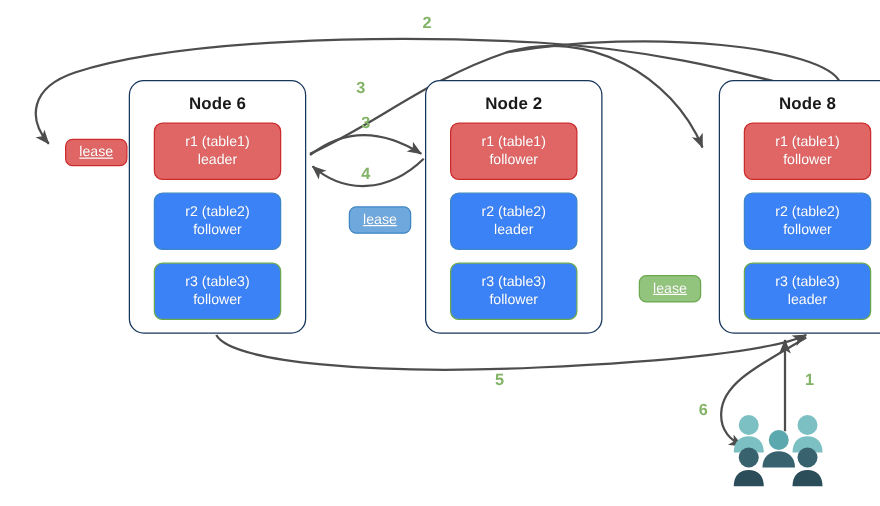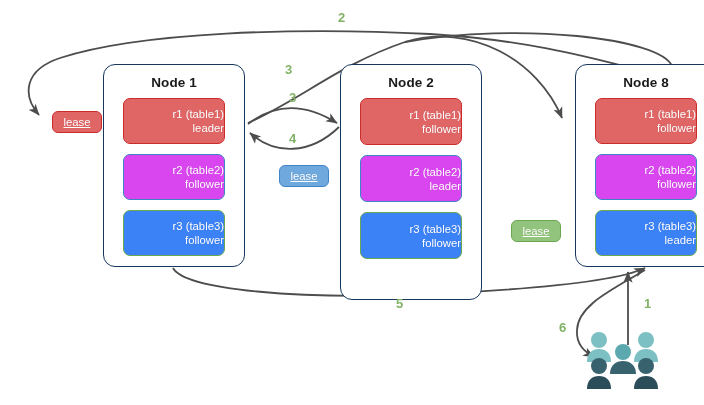--- a/index.html
+++ b/index.html
@@ -41,31 +41,31 @@
     margin-bottom: 8px;
     letter-spacing: 0.1px;
   }
   .replica {
     box-sizing: border-box;
     width: 102px;
     height: 47px;
     border-radius: 7px;
     display: flex;
     flex-direction: column;
-    align-items: flex-end;
+    align-items: center;
     justify-content: center;
     color: #ffffff;
     font-size: 11.3px;
     line-height: 14px;
     margin-bottom: 10px;
     text-shadow: 0 0 1px rgba(0,0,0,0.12);
   }
   .replica .rline { display: block; }
   .rep-red   { background: #e06666; border: 1.6px solid #cc2b2b; }
-  .rep-blue  { background: #d946ef; border: 1.6px solid #3d85c6; }
+  .rep-blue  { background: #3b82f6; border: 1.6px solid #3d85c6; }
   .rep-green { background: #3b82f6; border: 1.6px solid #6aa84f; }
 
   .lease {
     position: absolute;
     box-sizing: border-box;
     border-radius: 6px;
     display: flex;
     align-items: center;
     justify-content: center;
     color: #ffffff;
@@ -112,36 +112,36 @@
     <path d="M 339,127 C 310,155 275,155 250,133" fill="none" stroke="#4d4d4d" stroke-width="1.8" marker-end="url(#arrowhead)"></path>
 
     <path d="M 173,268 C 185,290 300,300 430,294 C 540,289 620,280 645,268" fill="none" stroke="#4d4d4d" stroke-width="1.8" marker-end="url(#arrowhead)"></path>
 
     <path d="M 628,345 L 628,272" fill="none" stroke="#4d4d4d" stroke-width="1.8" marker-end="url(#arrowhead)"></path>
 
     <path d="M 645,270 C 612,290 578,305 577,330 C 576,345 585,352 594,357" fill="none" stroke="#4d4d4d" stroke-width="1.8" marker-end="url(#arrowhead)"></path>
   </svg>
 
   <div class="node-box" style="left:103px; top:64px; width:142px; height:203px;">
-    <div class="node-title">Node 1</div>
+    <div class="node-title">Node 6</div>
     <div class="replica rep-red">
       <span class="rline">r1 (table1)</span>
       <span class="rline">leader</span>
     </div>
     <div class="replica rep-blue">
       <span class="rline">r2 (table2)</span>
       <span class="rline">follower</span>
     </div>
     <div class="replica rep-green">
       <span class="rline">r3 (table3)</span>
       <span class="rline">follower</span>
     </div>
   </div>
 
-  <div class="node-box" style="left:340px; top:64px; width:142px; height:236px;">
+  <div class="node-box" style="left:340px; top:64px; width:142px; height:203px;">
     <div class="node-title">Node 2</div>
     <div class="replica rep-red">
       <span class="rline">r1 (table1)</span>
       <span class="rline">follower</span>
     </div>
     <div class="replica rep-blue">
       <span class="rline">r2 (table2)</span>
       <span class="rline">leader</span>
     </div>
     <div class="replica rep-green">

